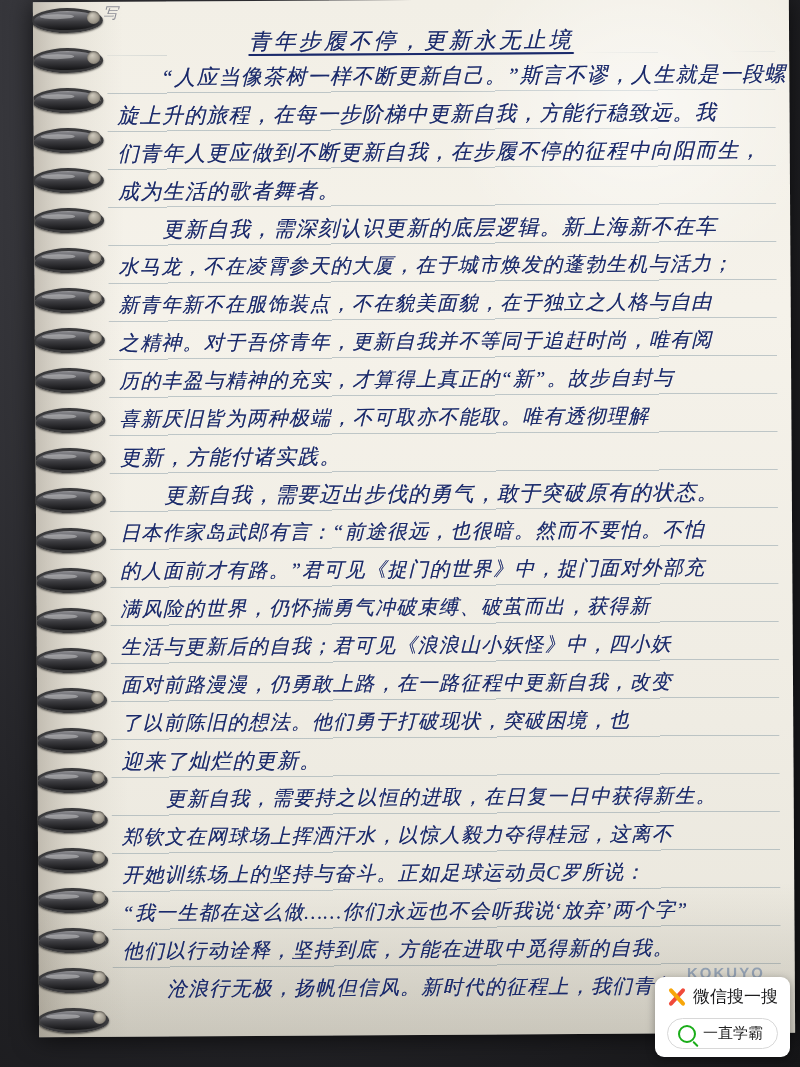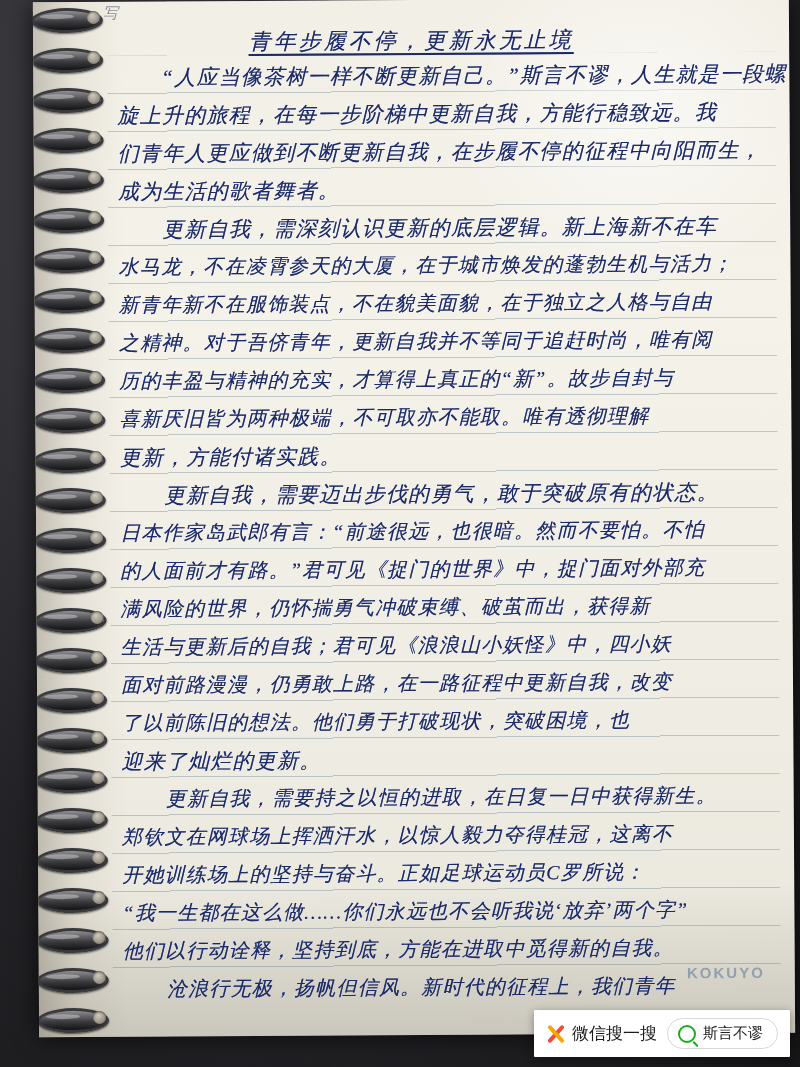--- a/index.html
+++ b/index.html
@@ -104,23 +104,24 @@
     position:absolute;right:30px;bottom:52px;
     font-family:"Liberation Sans", sans-serif;
     font-size:15px;font-weight:bold;letter-spacing:2px;
     color:#7b8ea8;opacity:.75;
   }
   
   #watermark{
     position:absolute;right:10px;bottom:10px;
     display:flex;align-items:center;gap:10px;
     background:#ffffff;
-    border-radius:1px;
+    border-radius:9px;
     padding:8px 12px;
     box-shadow:0 2px 8px rgba(0,0,0,.35);
+    flex-direction:column;
   }
   #wm-left{display:flex;align-items:center;gap:6px;}
   .wx{
     width:20px;height:20px;position:relative;display:inline-block;
   }
   .wx::before,.wx::after{
     content:"";position:absolute;left:8px;top:-1px;width:4px;height:22px;
     border-radius:2px;background:#f04a3b;
   }
   .wx::before{transform:rotate(42deg);}
@@ -247,17 +248,17 @@
 
   </div>
 
   <div id="watermark">
     <div id="wm-left">
       <span class="wx"></span>
       <span id="wm-text">微信搜一搜</span>
     </div>
     <div id="wm-pill">
       <span class="mag"></span>
-      <span id="wm-pill-text">斯言不谬</span>
+      <span id="wm-pill-text">一直学霸</span>
     </div>
   </div>
 
 </div>
 
 </body></html>

